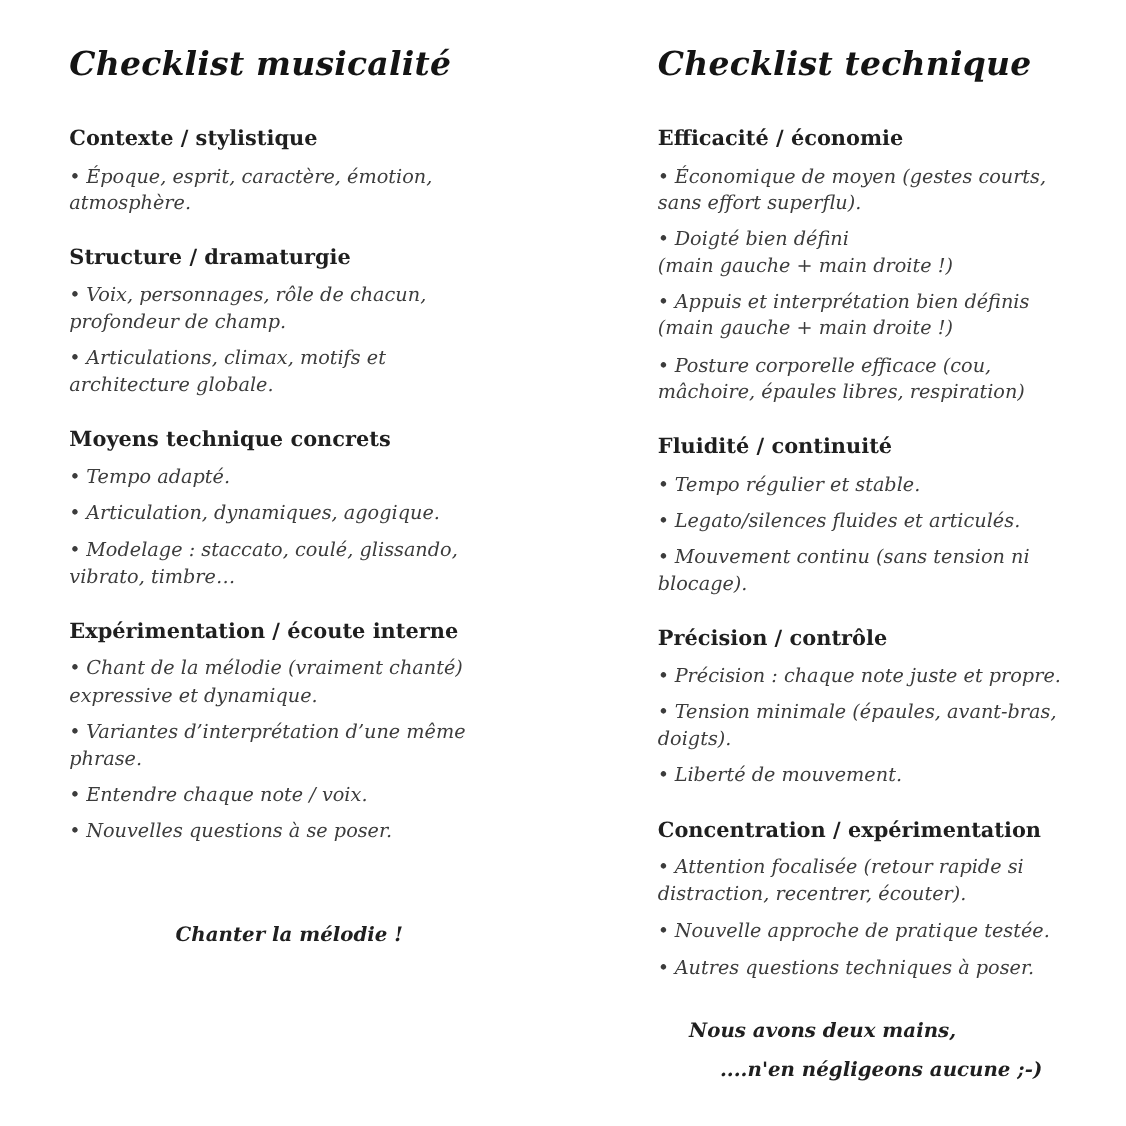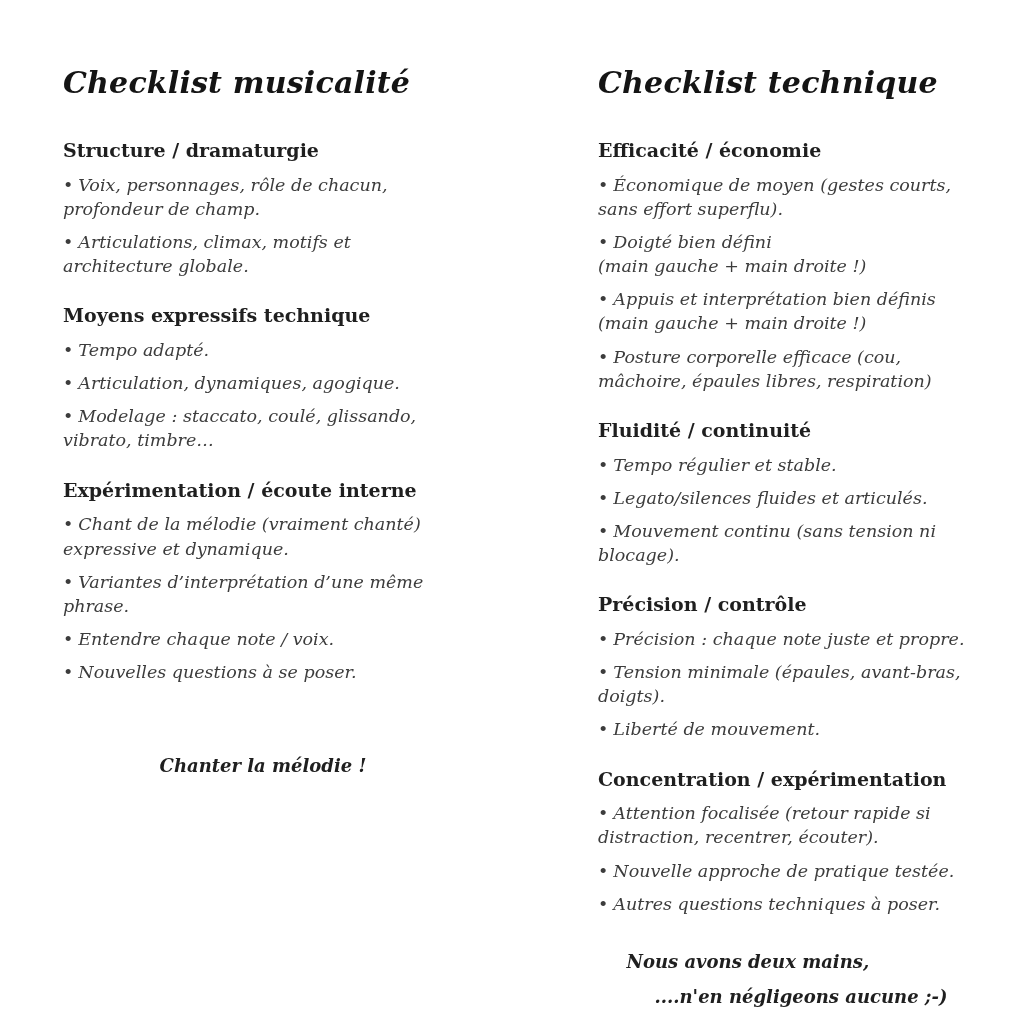--- a/index.html
+++ b/index.html
@@ -7,21 +7,21 @@
     padding: 0;
     width: 1024px;
     height: 1024px;
     overflow: hidden;
     background: #ffffff;
   }
   .page {
     box-sizing: border-box;
     width: 1024px;
     height: 852px;
-    padding: 66px 48px 0 63px;
+    padding: 42px 48px 0 63px;
     display: flex;
     font-family: "DejaVu Serif", "Liberation Serif", serif;
   }
   .column {
     box-sizing: border-box;
   }
   .column.left {
     width: 400px;
     margin-right: 135px;
     flex: 0 0 auto;
@@ -93,28 +93,34 @@
     margin-top: 34px;
   }
 </style>
 </head>
 <body>
 
 <main class="page">
   <section class="column left">
       <h1 class="column-title">Checklist musicalité</h1>
       <section class="group">
+        <h2 class="section-heading">Contexte / stylistique</h2>
+        <ul class="items">
+          <li class="item"><span class="bullet">•</span><span class="item-text">Époque, esprit, caractère, émotion, atmosphère.</span></li>
+        </ul>
+      </section>
+      <section class="group">
         <h2 class="section-heading">Structure / dramaturgie</h2>
         <ul class="items">
           <li class="item"><span class="bullet">•</span><span class="item-text">Voix, personnages, rôle de chacun, profondeur de champ.</span></li>
           <li class="item"><span class="bullet">•</span><span class="item-text">Articulations, climax, motifs et architecture globale.</span></li>
         </ul>
       </section>
       <section class="group">
-        <h2 class="section-heading">Moyens expressifs technique</h2>
+        <h2 class="section-heading">Moyens technique concrets</h2>
         <ul class="items">
           <li class="item"><span class="bullet">•</span><span class="item-text">Tempo adapté.</span></li>
           <li class="item"><span class="bullet">•</span><span class="item-text">Articulation, dynamiques, agogique.</span></li>
           <li class="item"><span class="bullet">•</span><span class="item-text">Modelage : staccato, coulé, glissando, vibrato, timbre…</span></li>
         </ul>
       </section>
       <section class="group">
         <h2 class="section-heading">Expérimentation / écoute interne</h2>
         <ul class="items">
           <li class="item"><span class="bullet">•</span><span class="item-text">Chant de la mélodie (vraiment chanté) expressive et dynamique.</span></li>

